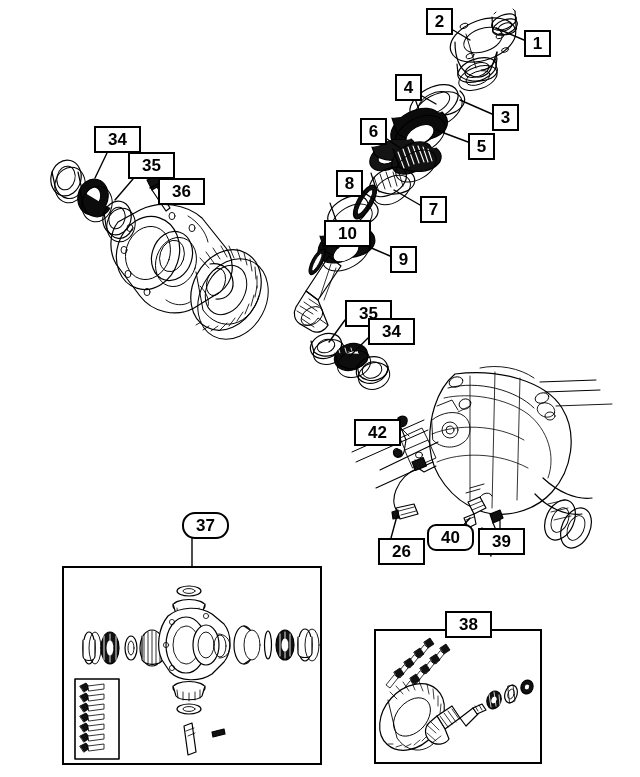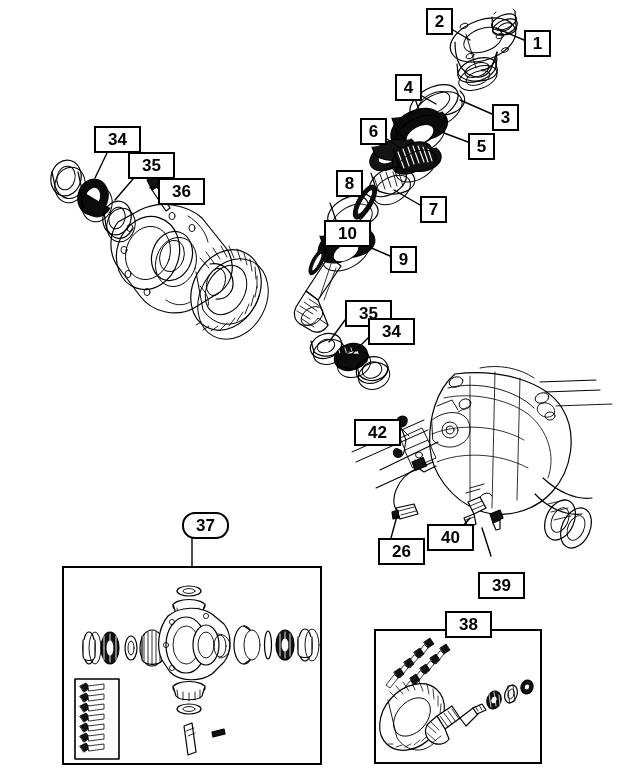--- a/index.html
+++ b/index.html
@@ -593,24 +593,24 @@
       </div>
       <div class="callout c3" style="left: 158px; top: 166px; margin-top: 12px;">
         <span>36</span>
       </div>
       <div class="callout c3" style="left: 345px; top: 300px;">
         <span>35</span>
       </div>
       <div class="callout c3" style="left: 368px; top: 318px;">
         <span>34</span>
       </div>
-      <div class="callout c3" style="left: 478px; top: 572px;">
+      <div class="callout c3" style="left: 478px; top: 528px;">
         <span>39</span>
       </div>
-      <div class="callout c3" style="left: 427px; top: 524px;">
+      <div class="callout c3" style="left: 427px; top: 524px; border-radius: 9px;">
         <span>40</span>
       </div>
       <div class="callout c3" style="left: 378px; top: 538px;">
         <span>26</span>
       </div>
       <div class="callout c3" style="left: 354px; top: 419px;">
         <span>42</span>
       </div>
       <div class="callout c3" style="left: 182px; top: 512px; border-radius: 13px;">
         <span>37</span>

